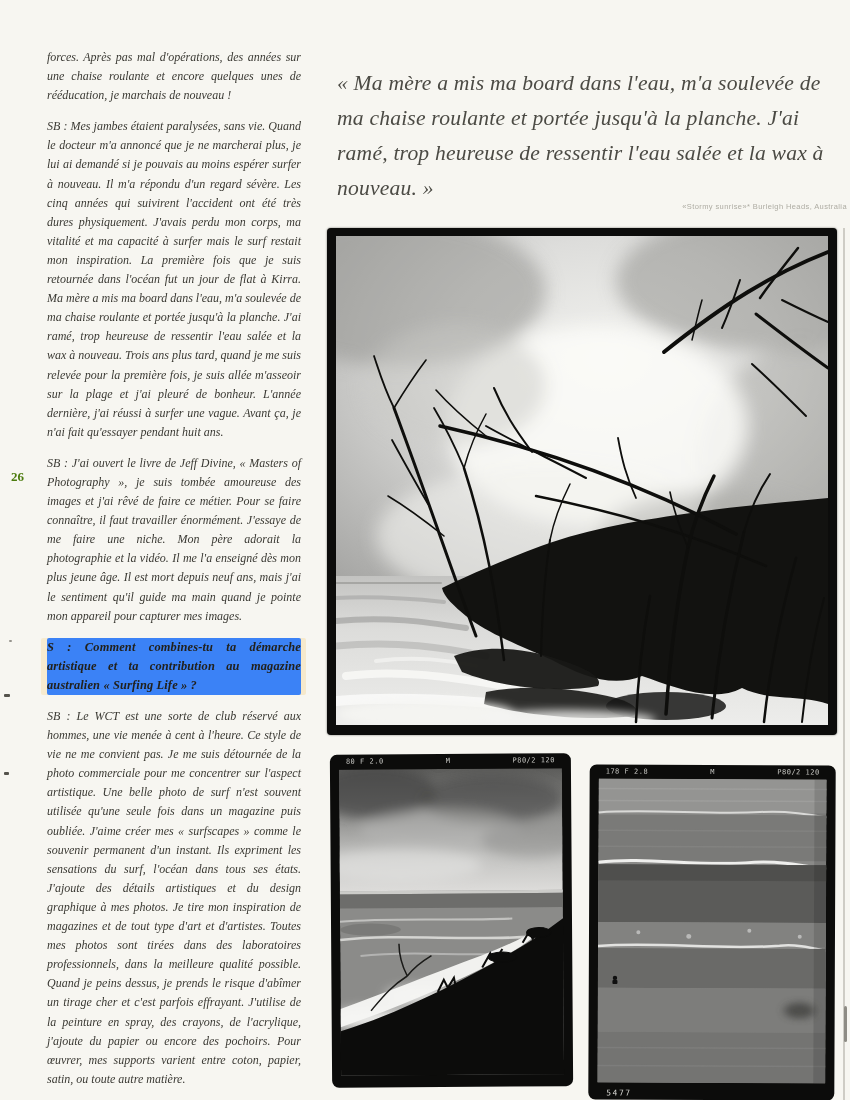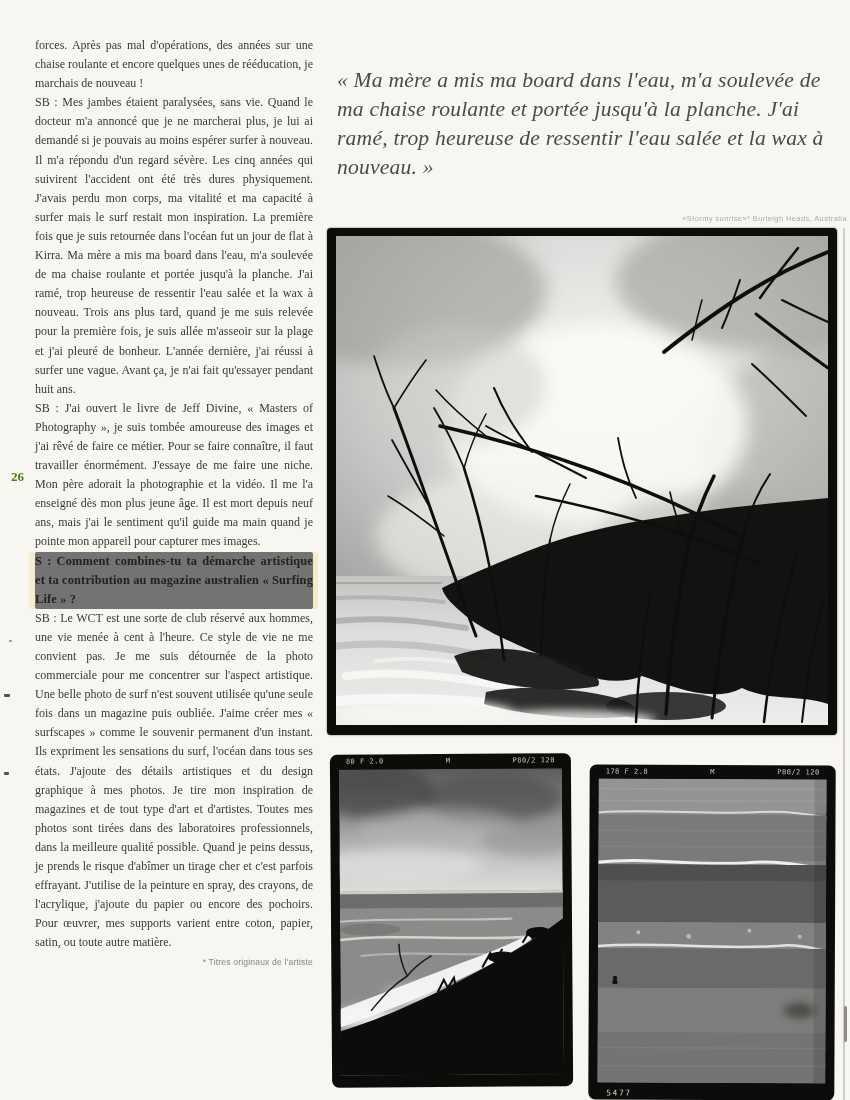--- a/index.html
+++ b/index.html
@@ -7,45 +7,45 @@
     width:850px;height:1100px;position:relative;overflow:hidden;
     background:#f7f6f1;
     font-family:"Liberation Serif", serif;
   }
   
   .col{
     position:absolute;left:35px;top:36px;width:278px;
     color:#3a3933;font-size:12px;line-height:19.1px;text-align:justify;
     hyphens:auto;-webkit-hyphens:auto;
   }
-  .col p{margin:0;}
+  .col p{margin:12px;font-style:italic;}
   p.q{
     font-weight:bold;color:#22211c;font-size:12.4px;letter-spacing:.15px;
   }
   p.q.hl{
-    background:#737373;
+    background:#3b82f6;
     box-shadow:-6px 0 0 #f7ebcf, 5px 0 0 #f6e9cc;
     border-radius:2px;
   }
   .footnote{
     margin-top:7px;font-size:8.5px;color:#85837c;
     font-family:"Liberation Sans", sans-serif;letter-spacing:.2px;text-align:right;
   }
   .page-num{
     position:absolute;left:11px;top:469px;font-weight:bold;font-size:13px;color:#4d7c0f;
   }
   
   .pullquote{
     position:absolute;left:337px;top:66px;width:514px;
-    font-style:italic;font-size:21.6px;line-height:29px;color:#4b4a44;letter-spacing:.2px;
+    font-style:italic;font-size:21.6px;line-height:35px;color:#4b4a44;letter-spacing:.2px;
   }
   
   .caption{
     position:absolute;left:500px;top:202px;width:347px;text-align:right;
-    font-family:"Liberation Sans", sans-serif;font-size:7.5px;color:#aeaca3;letter-spacing:.4px;margin-top:12px;
+    font-family:"Liberation Sans", sans-serif;font-size:7.5px;color:#aeaca3;letter-spacing:.4px;
   }
   
   .photo{position:absolute;background:#0c0c0b;box-sizing:border-box;}
   .photo svg{display:block;width:100%;height:100%;}
   #mainPhoto{
     left:327px;top:228px;width:510px;height:507px;
     padding:8px 9px 10px 9px;border-radius:4px;
     box-shadow:0 0 2px rgba(25,25,22,.65);
   }
   #photoLeft{

